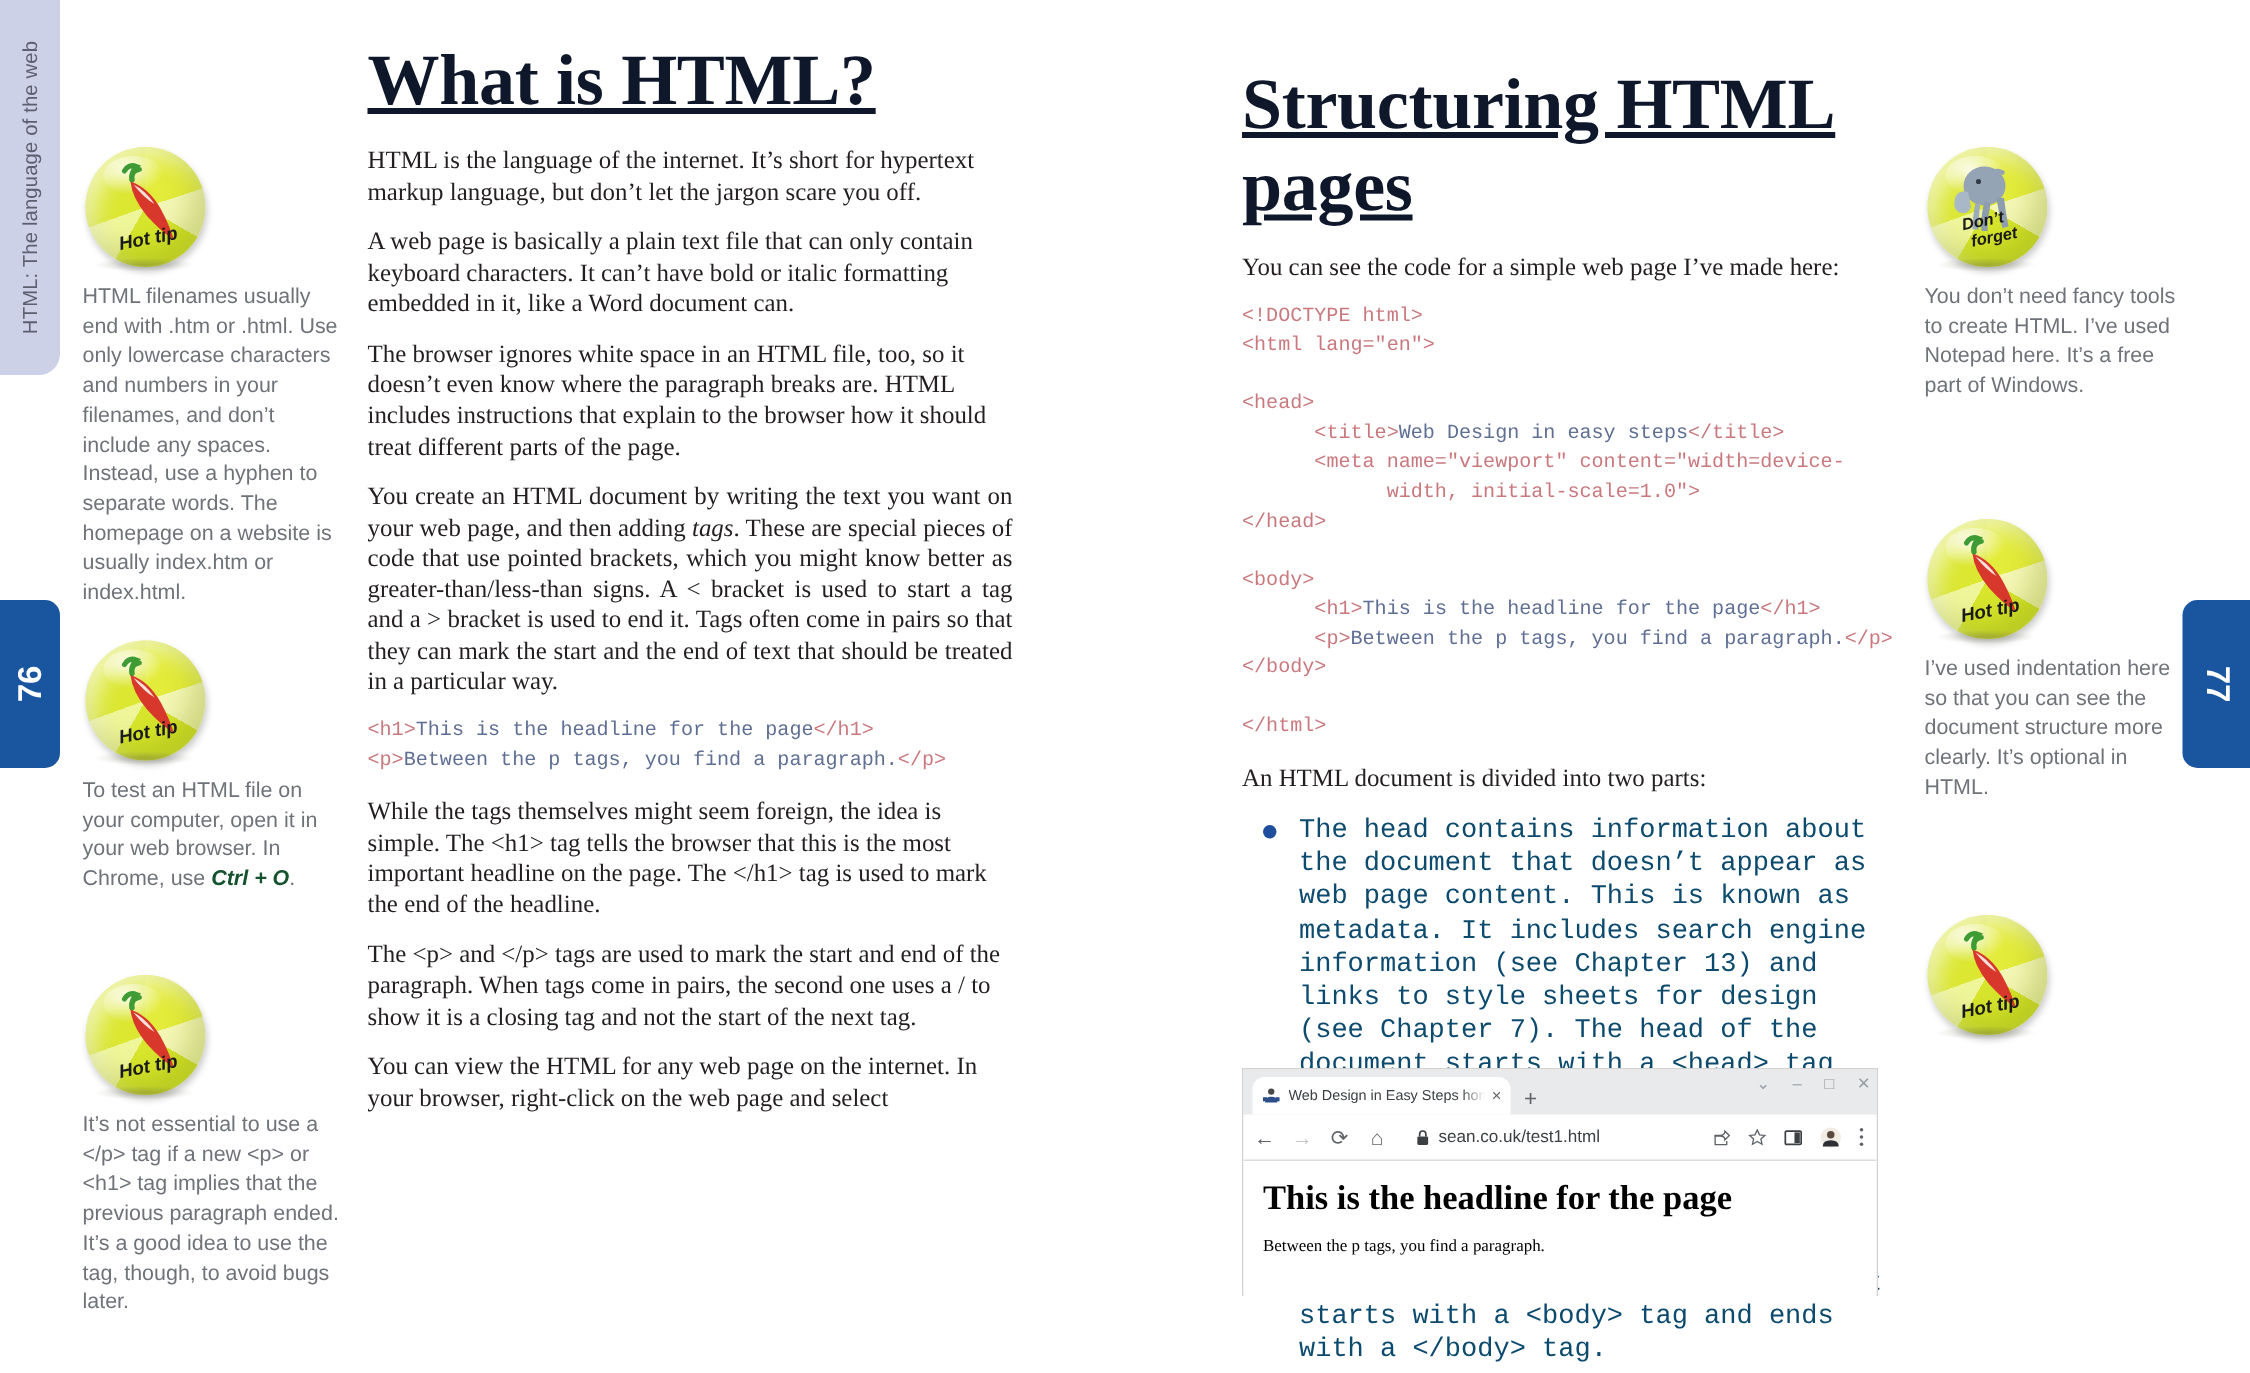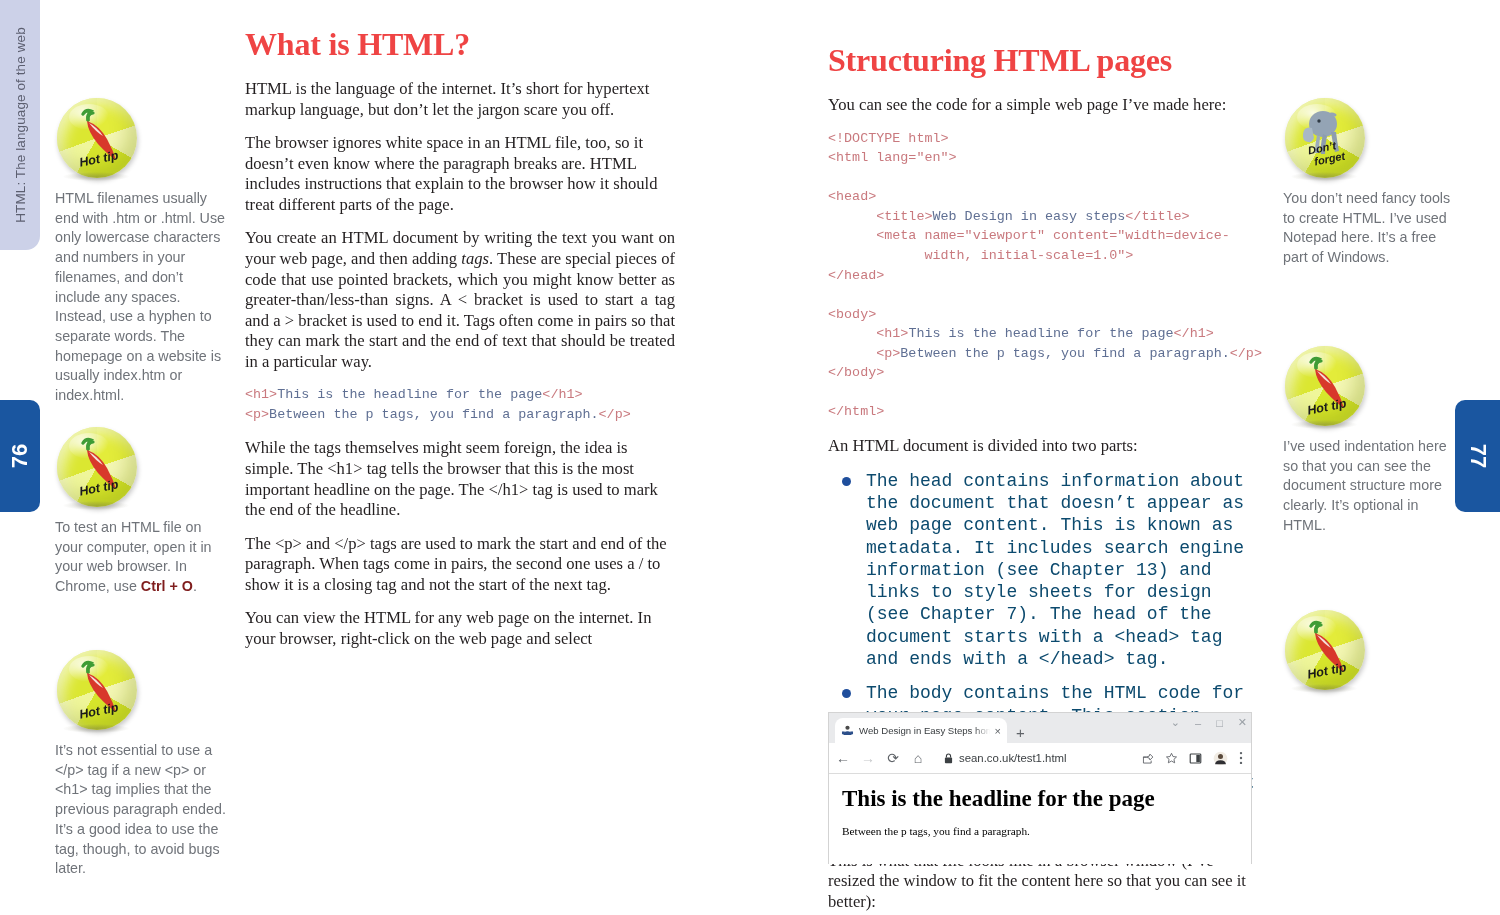--- a/index.html
+++ b/index.html
@@ -52,21 +52,21 @@
 
   .tip { position: absolute; width: 175px; }
   .tip-text {
     font-family: "Liberation Sans", sans-serif;
     font-size: 14.3px;
     line-height: 1.38;
     color: #6f7379;
     margin-top: 5px;
     white-space: pre-wrap;
   }
-  .tip-text b { color: #7f1d1d; font-weight: bold; }
+  .tip-text b { color: #14532d; font-weight: bold; font-style: italic; }
 
   
   .badge { position: relative; width: 88px; height: 88px; }
   .badge .ball {
     position: absolute; left: 2px; top: 2px;
     width: 80px; height: 80px; border-radius: 50%;
     background:
       conic-gradient(from 0deg,
          #e3ec3a 0deg 72deg,
          #f4f7b4 72deg 120deg,
@@ -106,24 +106,25 @@
   }
 
   
   .page-col { position: absolute; top: 0; }
   .page-col.left  { left: 245px;  width: 430px; }
   .page-col.right { left: 828px;  width: 428px; }
 
   h1.chapter {
     font-family: "Liberation Serif", serif;
     font-weight: bold;
-    font-size: 32px;
-    color: #ef4444;
+    font-size: 48px;
+    color: #0f172a;
     letter-spacing: -.2px;
     margin: 0 0 16px 0;
+    text-decoration: underline;
   }
   p.body {
     font-family: "Liberation Serif", serif;
     font-size: 16.6px;
     line-height: 1.24;
     color: #231f20;
     margin: 0 0 13px 0;
     text-align: left;
   }
   p.body.justify { text-align: justify; }
@@ -356,20 +357,21 @@
         <div class="label hot">Hot tip</div>
       </div>
     </div>
 
   </div>
 
   <div class="page-col left" style="top:26px;">
     <h1 class="chapter">What is HTML?</h1>
 
     <p class="body">HTML is the language of the internet. It’s short for hypertext markup language, but don’t let the jargon scare you off.</p>
+    <p class="body">A web page is basically a plain text file that can only contain keyboard characters. It can’t have bold or italic formatting embedded in it, like a Word document can.</p>
     <p class="body">The browser ignores white space in an HTML file, too, so it doesn’t even know where the paragraph breaks are. HTML includes instructions that explain to the browser how it should treat different parts of the page.</p>
 
     <p class="body justify"><span>You create an HTML document by writing the text you want on your web page, and then adding </span><i>tags</i><span>. These are special pieces of code that use pointed brackets, which you might know better as greater-than/less-than signs. A &lt; bracket is used to start a tag and a &gt; bracket is used to end it. Tags often come in pairs so that they can mark the start and the end of text that should be treated in a particular way.</span></p>
 
 
     <pre class="code"><span class="tag">&lt;h1&gt;</span><span>This is the headline for the page</span><span class="tag">&lt;/h1&gt;</span>
 <span class="tag">&lt;p&gt;</span><span>Between the p tags, you find a paragraph.</span><span class="tag">&lt;/p&gt;</span></pre>
 
     <p class="body">While the tags themselves might seem foreign, the idea is simple. The &lt;h1&gt; tag tells the browser that this is the most important headline on the page. The &lt;/h1&gt; tag is used to mark the end of the headline.</p>
     <p class="body">The &lt;p&gt; and &lt;/p&gt; tags are used to mark the start and end of the paragraph. When tags come in pairs, the second one uses a / to show it is a closing tag and not the start of the next tag.</p>

